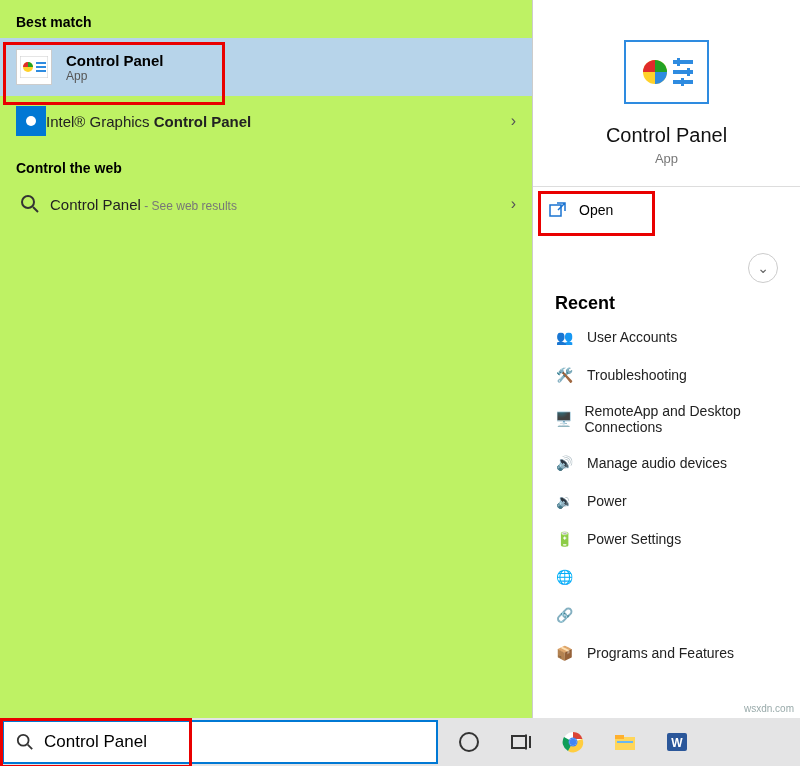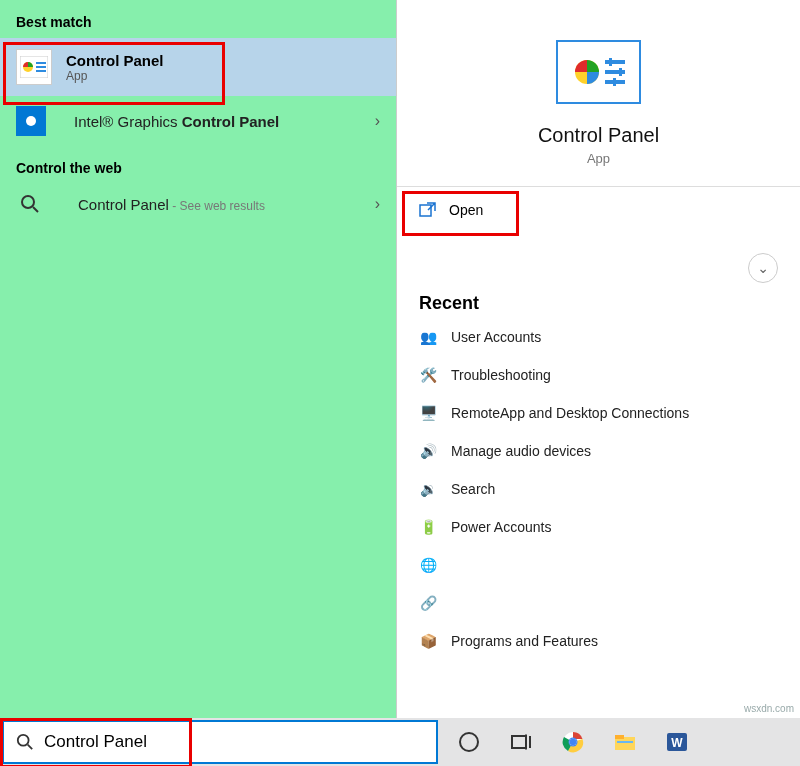--- a/index.html
+++ b/index.html
@@ -1,41 +1,41 @@
 <!DOCTYPE html>
 <html><head>
 <meta charset="utf-8">
 <style>
   * { box-sizing: border-box; margin: 0; padding: 0; font-family: "Segoe UI", Arial, sans-serif; }
   body { width: 800px; height: 766px; overflow: hidden; background: #fff; font-size: 14px; position: relative; }
   .container { display: flex; width: 800px; height: 718px; background: #eeeeee; }
-  .left { width: 396px; background: #86efac; display: flex; flex-direction: column; position: relative; }
+  .left { width: 532px; background: #bef264; display: flex; flex-direction: column; position: relative; }
   .right { flex: 1; background: #ffffff; display: flex; flex-direction: column; border-left: 1px solid #ccc; }
   .section-heading { font-weight: 600; font-size: 14px; padding: 14px 16px 8px 16px; color: #000; }
   .best-match-item { display:flex; align-items:center; gap:14px; background:#b7d4ea; padding:6px 16px; height:58px; }
   .bm-highlight { position:absolute; border:3px solid #e90000; top:42px; left:3px; width:222px; height:63px; pointer-events:none; }
   .cp-icon { width:36px; height:36px; background:#fff; border:1px solid #ccc; display:flex; align-items:center; justify-content:center; }
   .cp-icon svg { width:28px; height:22px; }
   .bm-text { display:flex; flex-direction:column; }
   .bm-title { font-weight:600; font-size:15px; }
   .bm-sub { font-size:12px; color:#555; }
-  .list-row { display:flex; align-items:center; padding:10px 16px; gap:28px; }
+  .list-row { display:flex; align-items:center; padding:10px 16px; gap:0; }
   .list-row .chev { margin-left:auto; color:#555; font-size:16px; }
   .square-icon { width:30px; height:30px; background:#0078d4; display:flex; align-items:center; justify-content:center; }
   .square-icon .dot { width:10px; height:10px; border-radius:50%; background:#fff; }
   .row-label { font-size:15px; color:#222; }
   .row-label b { font-weight:600; }
   .web-row .mag { width:20px; height:20px; margin-left:4px; margin-right:10px; }
   .web-sub { color:#777; font-size:12px; }
   .right-head { display:flex; flex-direction:column; align-items:center; padding-top:40px; padding-bottom:14px; border-bottom:1px solid #ddd; }
   .right-cp-icon { width:85px; height:64px; background:#fff; border:2px solid #2e8be0; display:flex; align-items:center; justify-content:center; margin-bottom:20px; }
   .right-cp-icon svg { width:60px; height:44px; }
   .right-title { font-size:20px; font-weight:400; color:#111; }
   .right-sub { font-size:13px; color:#777; margin-top:4px; margin-bottom:6px; }
-  .open-row { display:flex; align-items:center; gap:12px; padding:14px 22px; position:relative; }
+  .open-row { display:flex; align-items:center; gap:12px; padding:14px 16px; position:relative; }
   .open-icon { width:18px; height:18px; color:#1a73d1; }
   .open-highlight { position:absolute; border:3px solid #e90000; top:4px; left:5px; width:117px; height:45px; pointer-events:none; }
   .chev-circle { margin-left:auto; width:30px; height:30px; border:1px solid #ccc; border-radius:50%; display:flex; align-items:center; justify-content:center; color:#666; font-size:14px; margin-top:20px; }
   .recent-head { font-weight:600; padding:10px 22px 4px 22px; font-size:18px; }
   .recent-list { display:flex; flex-direction:column; }
   .recent-item { display:flex; align-items:center; gap:12px; padding:9px 22px; font-size:14px; color:#222; }
   .ri-icon { width:20px; height:20px; display:flex; align-items:center; justify-content:center; }
   .taskbar { position:absolute; bottom:0; left:0; width:800px; height:48px; background:#e4e4e5; display:flex; align-items:center; }
   .searchbox { width:436px; height:44px; margin:2px; background:#fff; border:2px solid #0078d4; display:flex; align-items:center; padding:0 12px; gap:10px; position:relative; }
   .sb-highlight { position:absolute; border:3px solid #e90000; top:-4px; left:-4px; width:192px; height:50px; pointer-events:none; }
@@ -136,25 +136,25 @@
       <div class="recent-item">
           <span class="ri-icon">🖥️</span>
           <span>RemoteApp and Desktop Connections</span>
         </div>
       <div class="recent-item">
           <span class="ri-icon">🔊</span>
           <span>Manage audio devices</span>
         </div>
       <div class="recent-item">
           <span class="ri-icon">🔉</span>
-          <span>Search</span>
+          <span>Power</span>
         </div>
       <div class="recent-item">
           <span class="ri-icon">🔋</span>
-          <span>Power Accounts</span>
+          <span>Power Settings</span>
         </div>
       <div class="recent-item">
           <span class="ri-icon">🌐</span>
         </div>
       <div class="recent-item">
           <span class="ri-icon">🔗</span>
         </div>
       <div class="recent-item">
           <span class="ri-icon">📦</span>
           <span>Programs and Features</span>

